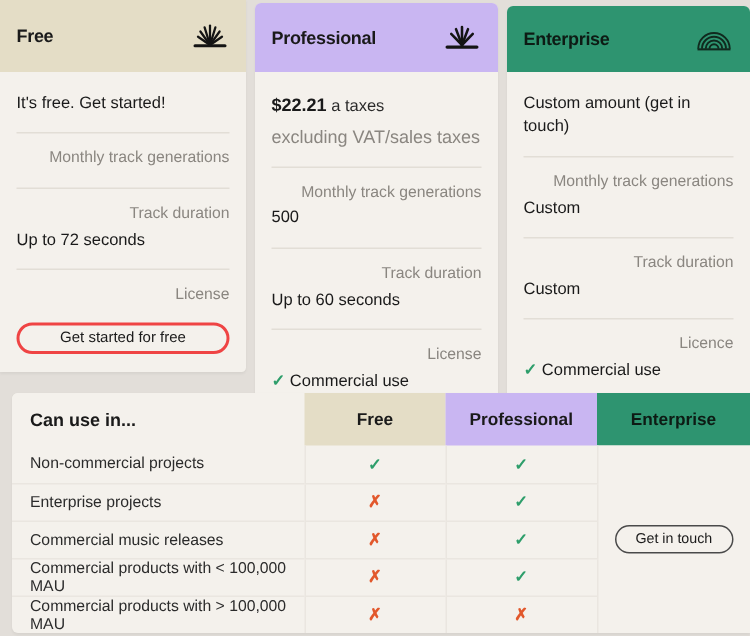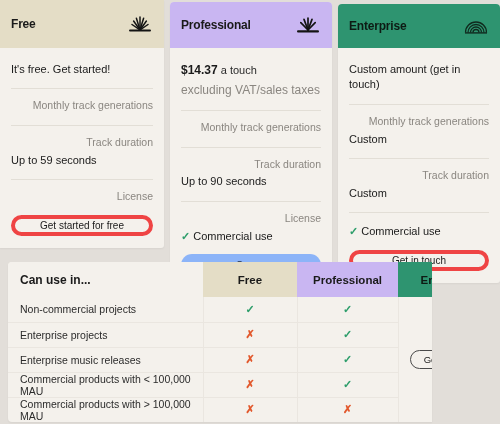--- a/index.html
+++ b/index.html
@@ -109,38 +109,38 @@
     display: flex;
     align-items: center;
     justify-content: center;
     height: 21px;
     border-radius: 11px;
     font-size: 10px;
     cursor: pointer;
     user-select: none;
   }
   .btn-outline {
-    border: 4px solid #ef4444;
+    border: 2px solid #ef4444;
     background: transparent;
     color: #1a1a1a;
   }
   .btn-primary {
     background: #8cb4f8;
     color: #1b2b44;
     border: none;
     height: 22px;
     border-radius: 11px;
   }
 
   
   .table-wrap {
     position: absolute;
     left: 8px;
     top: 262px;
-    width: 424px;
+    width: 492px;
     background: #f4f1ec;
     border-radius: 4px 0 0 4px;
     overflow: hidden;
     box-shadow: 0 1px 2px rgba(0,0,0,0.05);
   }
 
   .tbl {
     width: 100%;
     border-collapse: collapse;
     table-layout: fixed;
@@ -232,21 +232,21 @@
           <rect x="2" y="14.5" width="22" height="2" fill="#141414" rx="1"></rect>
         </svg>
       </span>
     </div>
     <div class="card-body">
       <div class="price-plain">It's free. Get started!</div>
       <div class="divider"></div>
       <div class="feat-label">Monthly track generations</div>
       <div class="divider"></div>
       <div class="feat-label">Track duration</div>
-      <div class="feat-value">Up to 59 seconds</div>
+      <div class="feat-value">Up to 72 seconds</div>
       <div class="divider"></div>
       <div class="feat-label">License</div>
       <div class="spacer"></div>
       <div class="btn btn-outline">Get started for free</div>
     </div>
   </div>
 
   <div class="card pro">
     <div class="card-head">
       <span class="card-title">Professional</span>
@@ -258,28 +258,29 @@
             <line x1="13" y1="14" x2="17" y2="3.4"></line>
             <line x1="13" y1="14" x2="5.8" y2="6.6"></line>
             <line x1="13" y1="14" x2="20.2" y2="6.6"></line>
           </g>
           <rect x="2" y="14.3" width="22" height="2.2" fill="#141414" rx="1.1"></rect>
         </svg>
       </span>
     </div>
     <div class="card-body">
       <div class="price-line">
-        <span class="price-amount">$14.37</span><span class="price-suffix"> a touch</span>
+        <span class="price-amount">$22.21</span><span class="price-suffix"> a taxes</span>
       </div>
       <div class="price-note">excluding VAT/sales taxes</div>
       <div class="divider"></div>
       <div class="feat-label">Monthly track generations</div>
+      <div class="feat-value">500</div>
       <div class="divider"></div>
       <div class="feat-label">Track duration</div>
-      <div class="feat-value">Up to 90 seconds</div>
+      <div class="feat-value">Up to 60 seconds</div>
       <div class="divider"></div>
       <div class="feat-label">License</div>
       <div class="feat-value">
         <span class="tick">✓</span><span>Commercial use</span>
       </div>
       <div class="spacer"></div>
       <div class="btn btn-primary">Go pro</div>
     </div>
   </div>
 
@@ -300,20 +301,21 @@
     </div>
     <div class="card-body">
       <div class="price-plain">Custom amount (get in touch)</div>
       <div class="divider"></div>
       <div class="feat-label">Monthly track generations</div>
       <div class="feat-value">Custom</div>
       <div class="divider"></div>
       <div class="feat-label">Track duration</div>
       <div class="feat-value">Custom</div>
       <div class="divider"></div>
+      <div class="feat-label">Licence</div>
       <div class="feat-value">
         <span class="tick">✓</span><span>Commercial use</span>
       </div>
       <div class="spacer"></div>
       <div class="btn btn-outline">Get in touch</div>
     </div>
   </div>
 
 </div>
 
@@ -343,21 +345,21 @@
             <span class="ent-btn">Get in touch</span>
           </div>
         </td>
       </tr>
       <tr>
         <td class="r-label">Enterprise projects</td>
         <td class="cell"><span class="mark-no">✗</span></td>
         <td class="cell"><span class="mark-yes">✓</span></td>
       </tr>
       <tr>
-        <td class="r-label">Enterprise music releases</td>
+        <td class="r-label">Commercial music releases</td>
         <td class="cell"><span class="mark-no">✗</span></td>
         <td class="cell"><span class="mark-yes">✓</span></td>
       </tr>
       <tr>
         <td class="r-label">Commercial products with &lt; 100,000 MAU</td>
         <td class="cell"><span class="mark-no">✗</span></td>
         <td class="cell"><span class="mark-yes">✓</span></td>
       </tr>
       <tr>
         <td class="r-label">Commercial products with &gt; 100,000 MAU</td>

